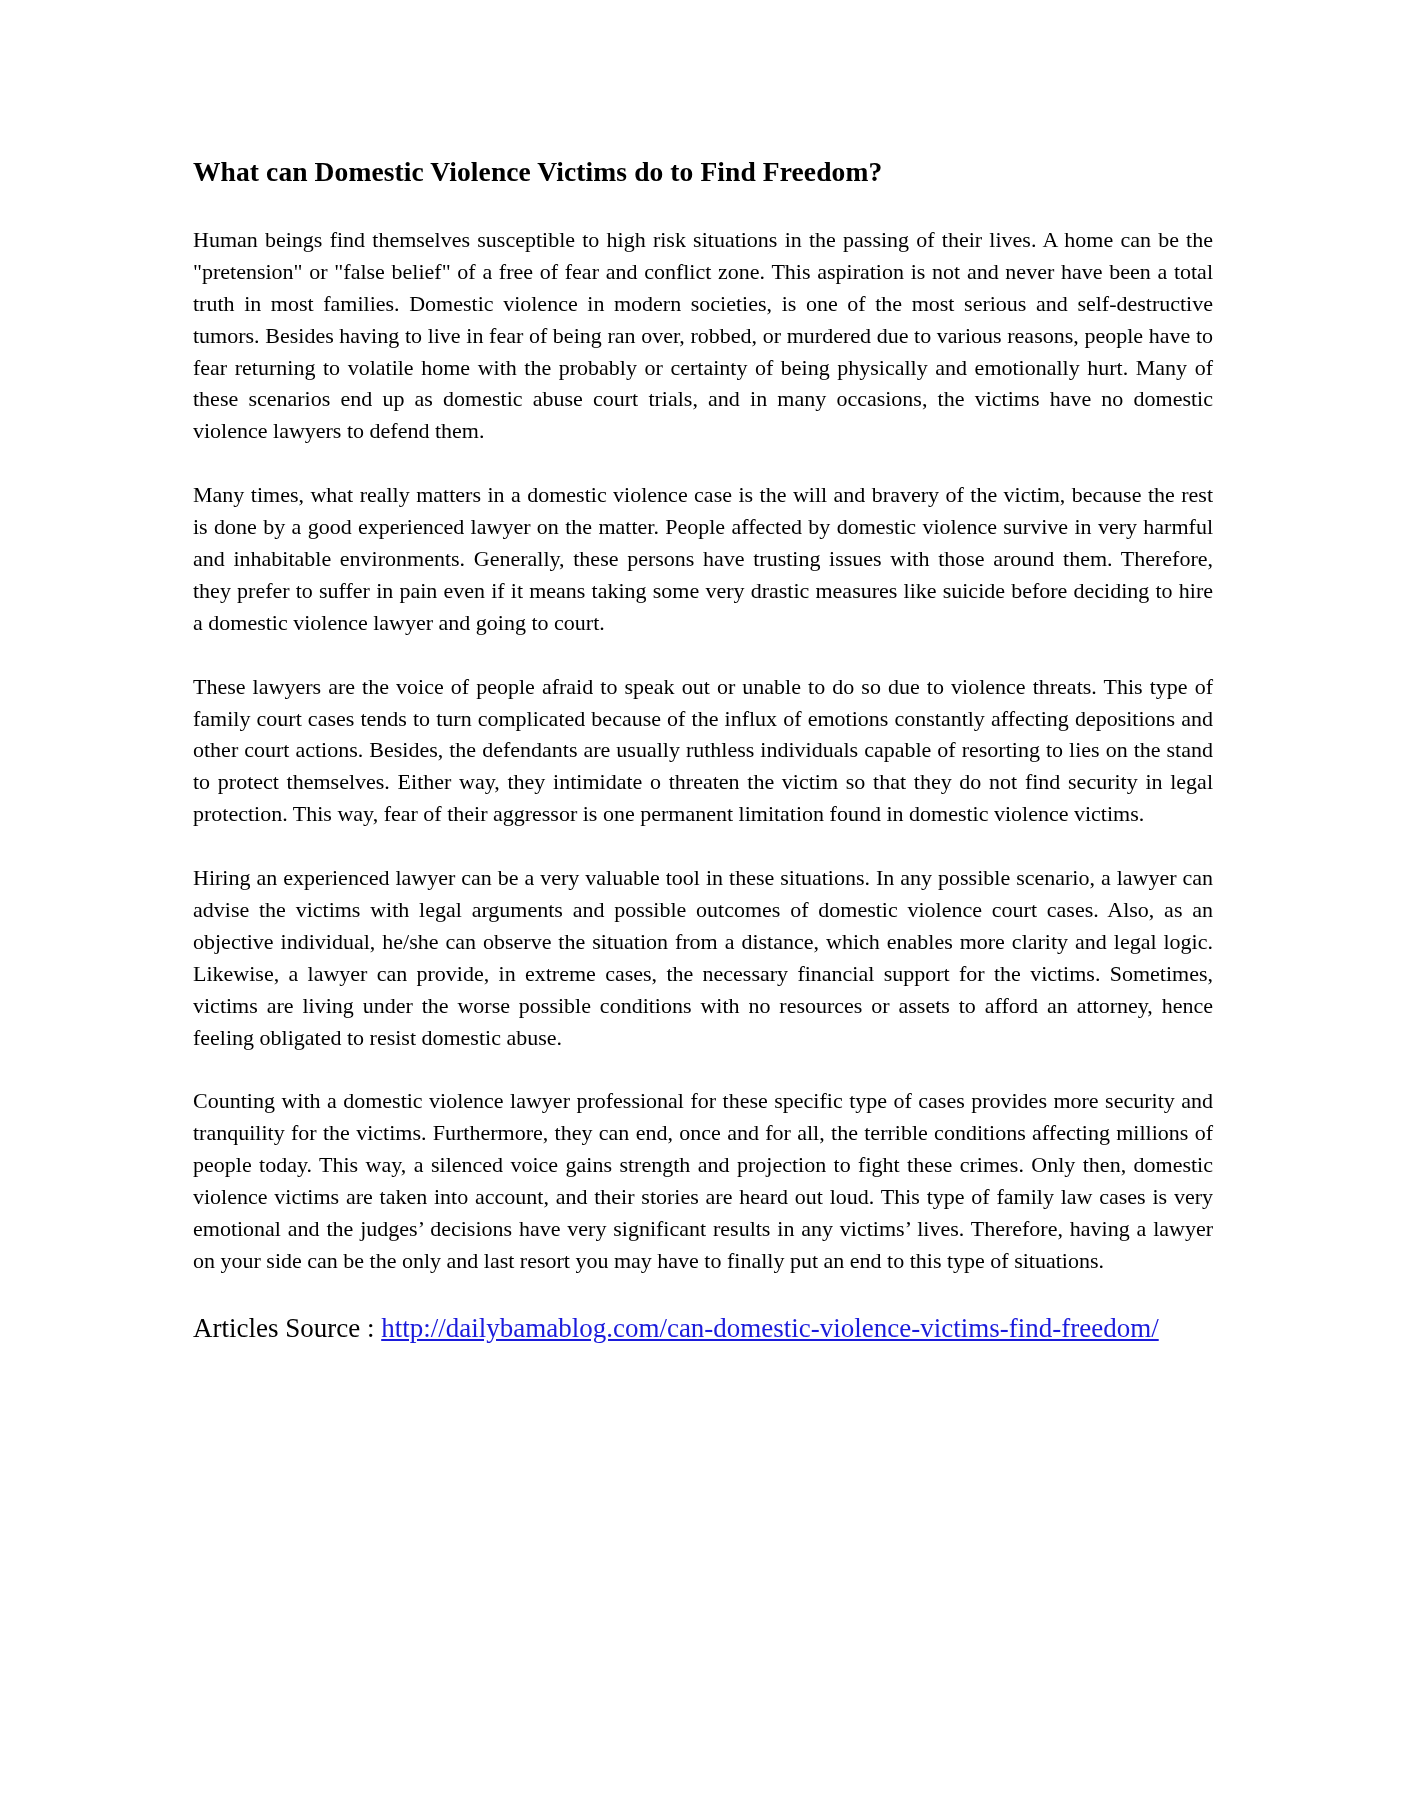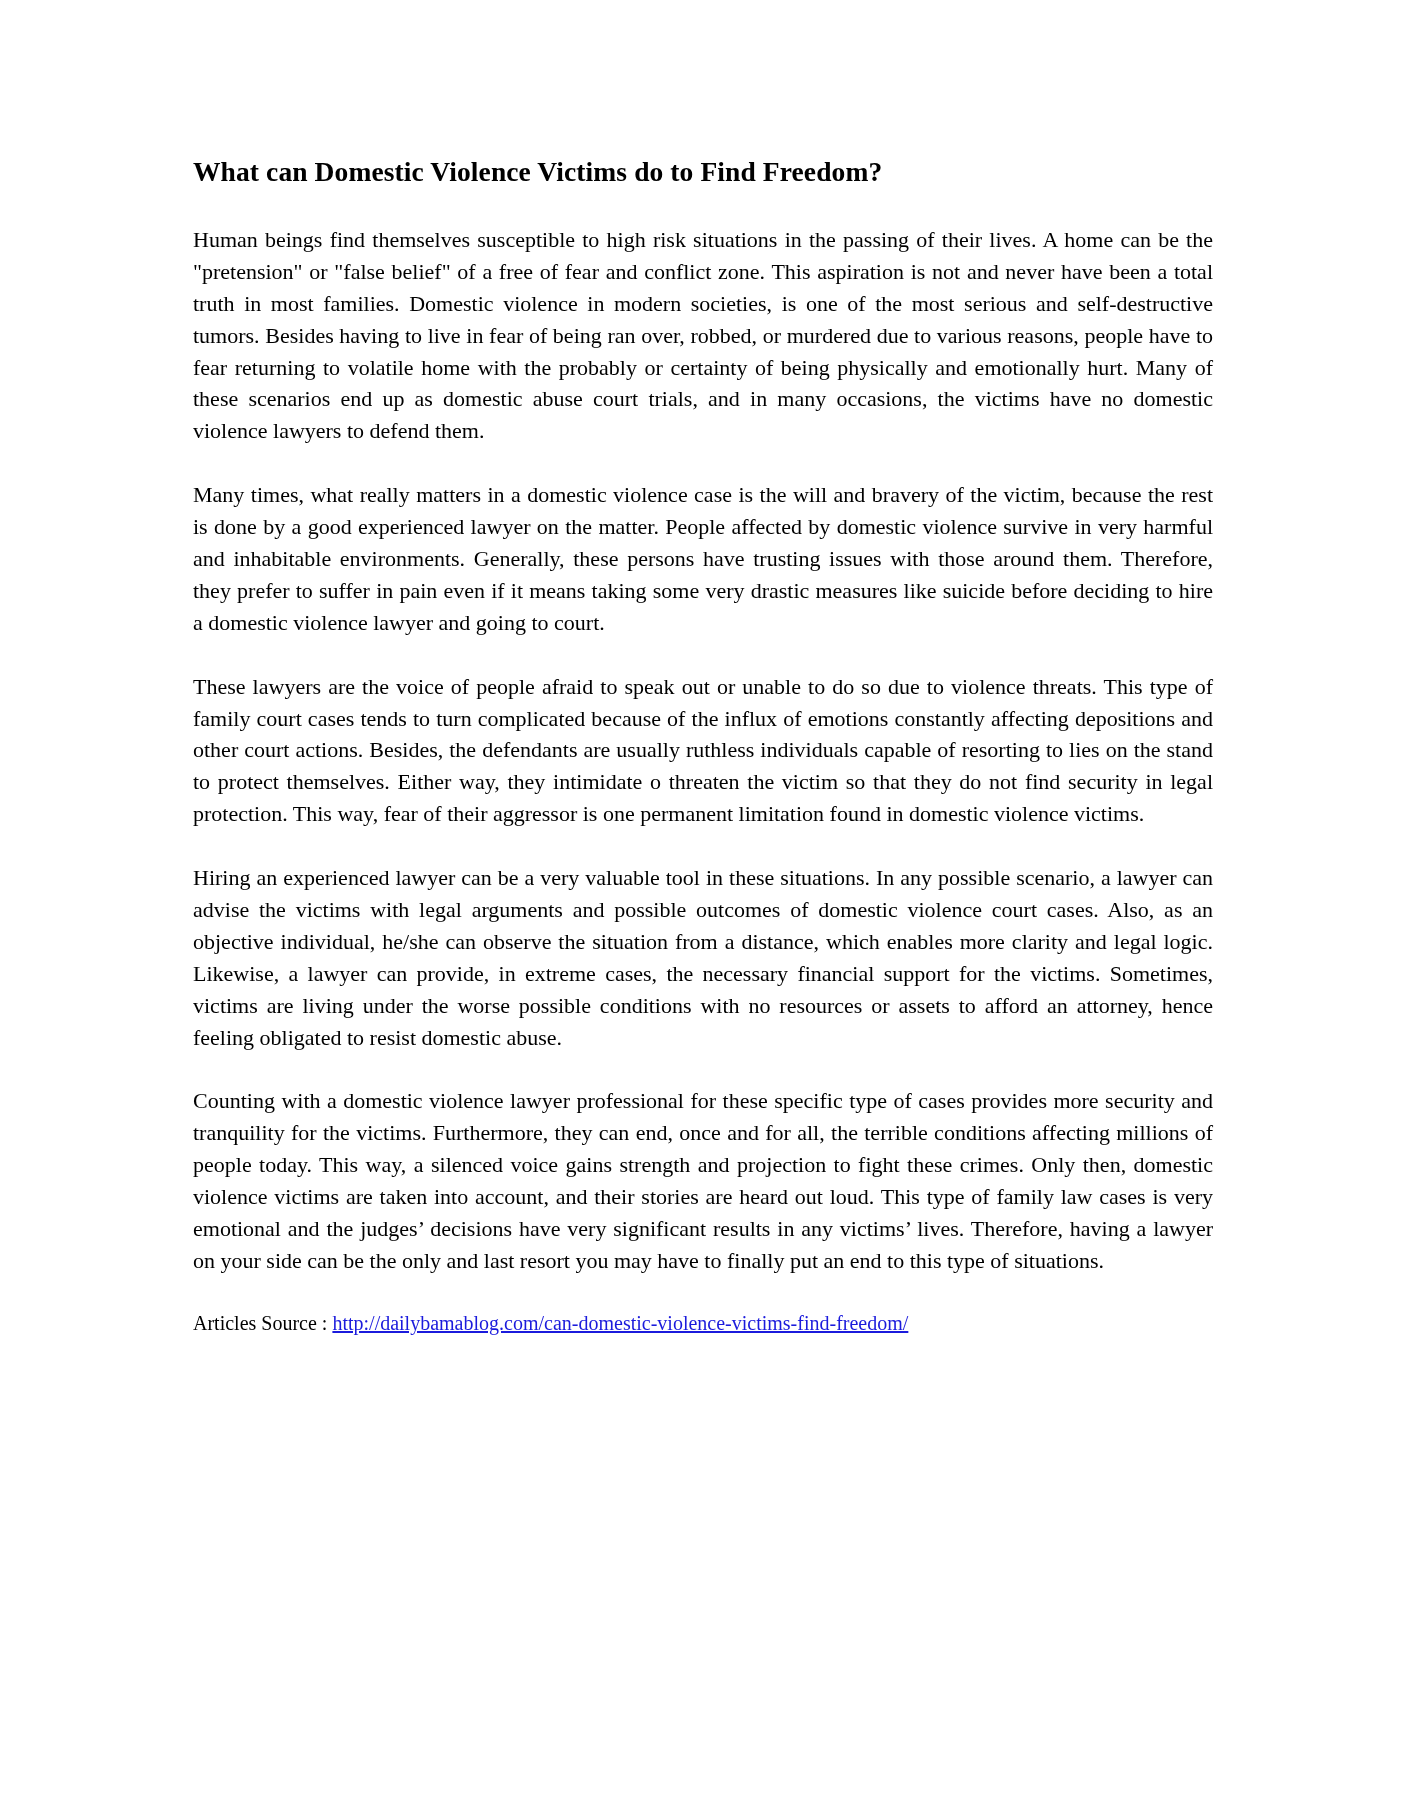--- a/index.html
+++ b/index.html
@@ -38,21 +38,21 @@
     font-size: 22px;
     line-height: 1.45;
     text-align: justify;
     text-justify: inter-word;
     margin: 0 0 32px 0;
   }
   p.body-par:last-of-type {
     margin-bottom: 0;
   }
   .source-line {
-    font-size: 20px;
+    font-size: 27px;
     line-height: 1.45;
     margin: 4px 0 0 0;
   }
   .source-link {
     color: #1b1bdc;
     text-decoration: underline;
     word-break: break-all;
   }
 </style>
 </head>

